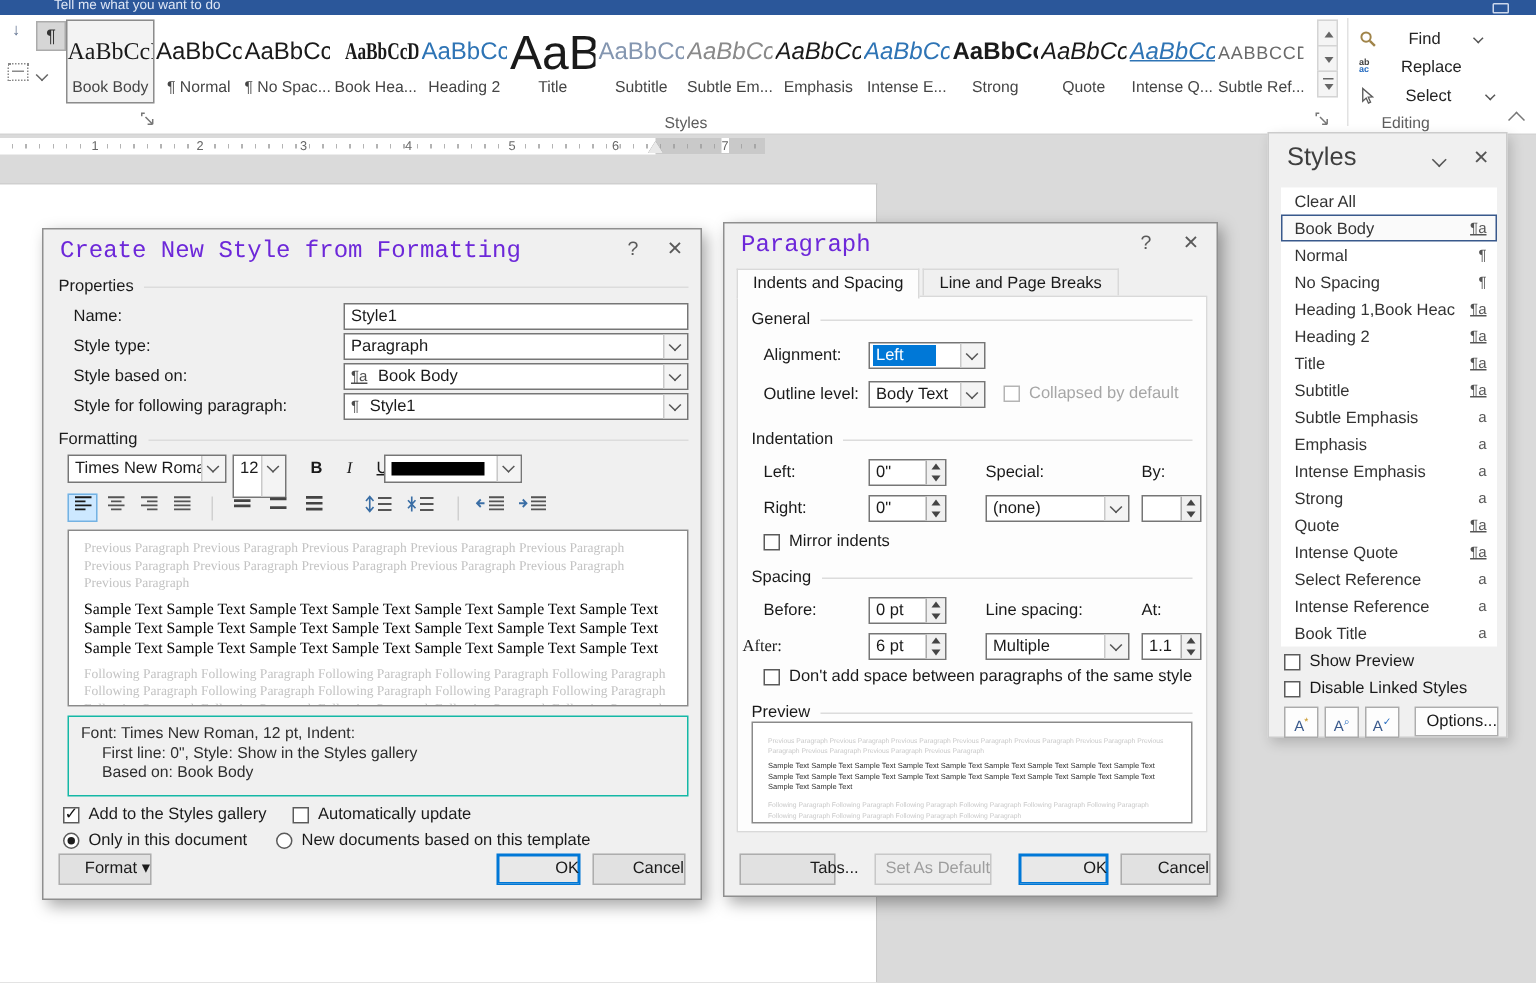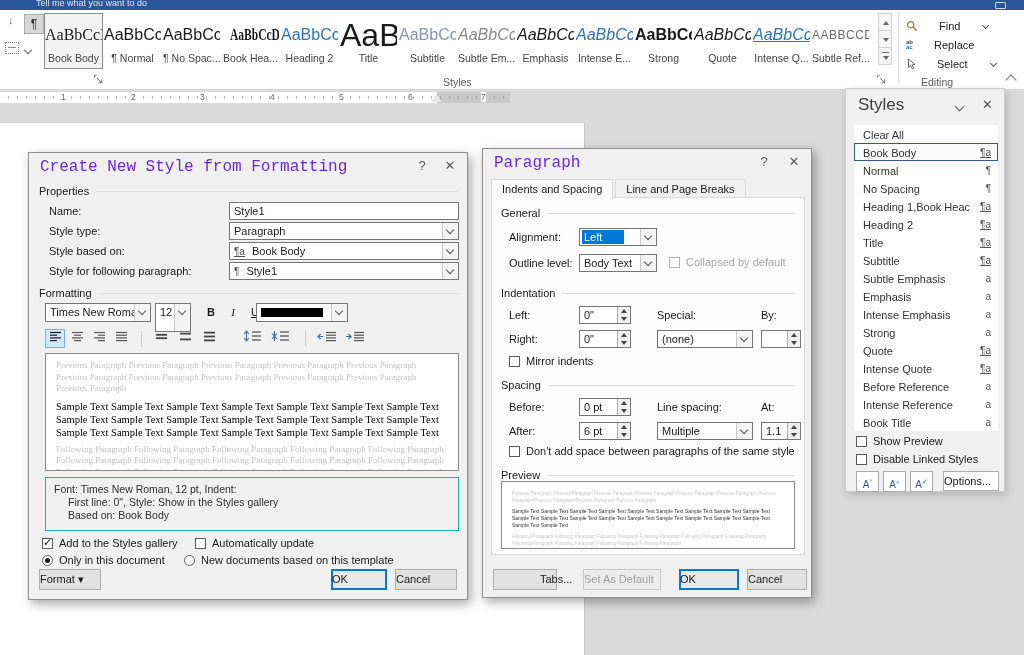--- a/index.html
+++ b/index.html
@@ -84,21 +84,21 @@
   .spin .col { position:absolute; right:0; top:0; bottom:0; width:13px; background:#f0f0f0; border-left:1px solid #acacac; }
   .spin .u { position:absolute; left:3px; top:2px; border-left:3px solid transparent; border-right:3px solid transparent; border-bottom:4px solid #444; }
   .spin .d { position:absolute; left:3px; bottom:2px; border-left:3px solid transparent; border-right:3px solid transparent; border-top:4px solid #444; }
   .cb { display:inline-block; width:11px; height:11px; border:1px solid #5b5b5b; background:#fff; position:relative; vertical-align:-2px; margin-right:6px; flex:none; }
   .cb.checked::after { content:"✓"; position:absolute; left:0; top:-3px; font-size:11px; color:#111; }
   .cb.disabled { border-color:#b4b4b4; }
   .rb { display:inline-block; width:11px; height:11px; border:1px solid #5b5b5b; border-radius:50%; background:#fff; position:relative; vertical-align:-2px; margin-right:6px; }
   .rb.on::after { content:""; position:absolute; inset:2px; border-radius:50%; background:#1c1c1c; }
   .chk-row { position:absolute; font-size:11px; color:#1a1a1a; display:flex; align-items:center; }
   .chk-row.disabled { color:#a6a6a6; }
-  .btn { position:absolute; height:21px; background:#e1e1e1; border:1px solid #adadad; font-size:11px; color:#1a1a1a; text-align:left; line-height:19px; cursor:pointer; }
+  .btn { position:absolute; height:21px; background:#e1e1e1; border:1px solid #adadad; font-size:11px; color:#1a1a1a; text-align:right; line-height:19px; cursor:pointer; }
   .btn.default { border:1px solid #0078d7; box-shadow:inset 0 0 0 1px #0078d7; background:#e8e8e8; }
   .btn.disabled { color:#9d9d9d; background:#ececec; border-color:#c8c8c8; }
 
   
   #newstyle { left:28px; top:152px; width:440px; height:448px; }
   
   .tbtn { position:absolute; width:20px; height:19px; border:1px solid transparent; text-align:center; line-height:17px; cursor:pointer; }
   .tbtn.sel { background:#cde8ff; border-color:#74b2e2; }
   .tsep { position:absolute; top:2px; height:16px; border-left:1px solid #d0d0d0; }
   .previewbox { position:absolute; background:#fff; border:1px solid #8a8a8a; overflow:hidden; }
@@ -570,21 +570,21 @@
   <div class="grp" style="left:18px; top:230px; width:294px;">Spacing</div>
 
   <span class="lbl" style="left:26px; top:252px;">Before:</span>
   <div class="spin" style="left:96px; top:249px; width:52px; height:18px;">
     <span>0 pt</span>
     <span class="col">
         <span class="u"></span>
         <span class="d"></span>
       </span>
   </div>
-  <span class="lbl" style="left:26px; top:276px;">After:</span>
+  <span class="lbl" style="left:12px; top:276px;font-family:Liberation Serif, serif;">After:</span>
   <div class="spin" style="left:96px; top:273px; width:52px; height:18px;">
     <span>6 pt</span>
     <span class="col">
         <span class="u"></span>
         <span class="d"></span>
       </span>
   </div>
   <span class="lbl" style="left:174px; top:252px;">Line spacing:</span>
   <div class="dd" style="left:174px; top:273px; width:96px; height:18px;">
     <span>Multiple</span>
@@ -689,21 +689,21 @@
         <span class="sp-name">Quote</span>
         <span class="sp-mk linked">¶a</span>
       </div>
 
       <div class="sp-item">
         <span class="sp-name">Intense Quote</span>
         <span class="sp-mk linked">¶a</span>
       </div>
 
       <div class="sp-item">
-        <span class="sp-name">Before Reference</span>
+        <span class="sp-name">Select Reference</span>
         <span class="sp-mk">a</span>
       </div>
 
       <div class="sp-item">
         <span class="sp-name">Intense Reference</span>
         <span class="sp-mk">a</span>
       </div>
 
       <div class="sp-item">
         <span class="sp-name">Book Title</span>

